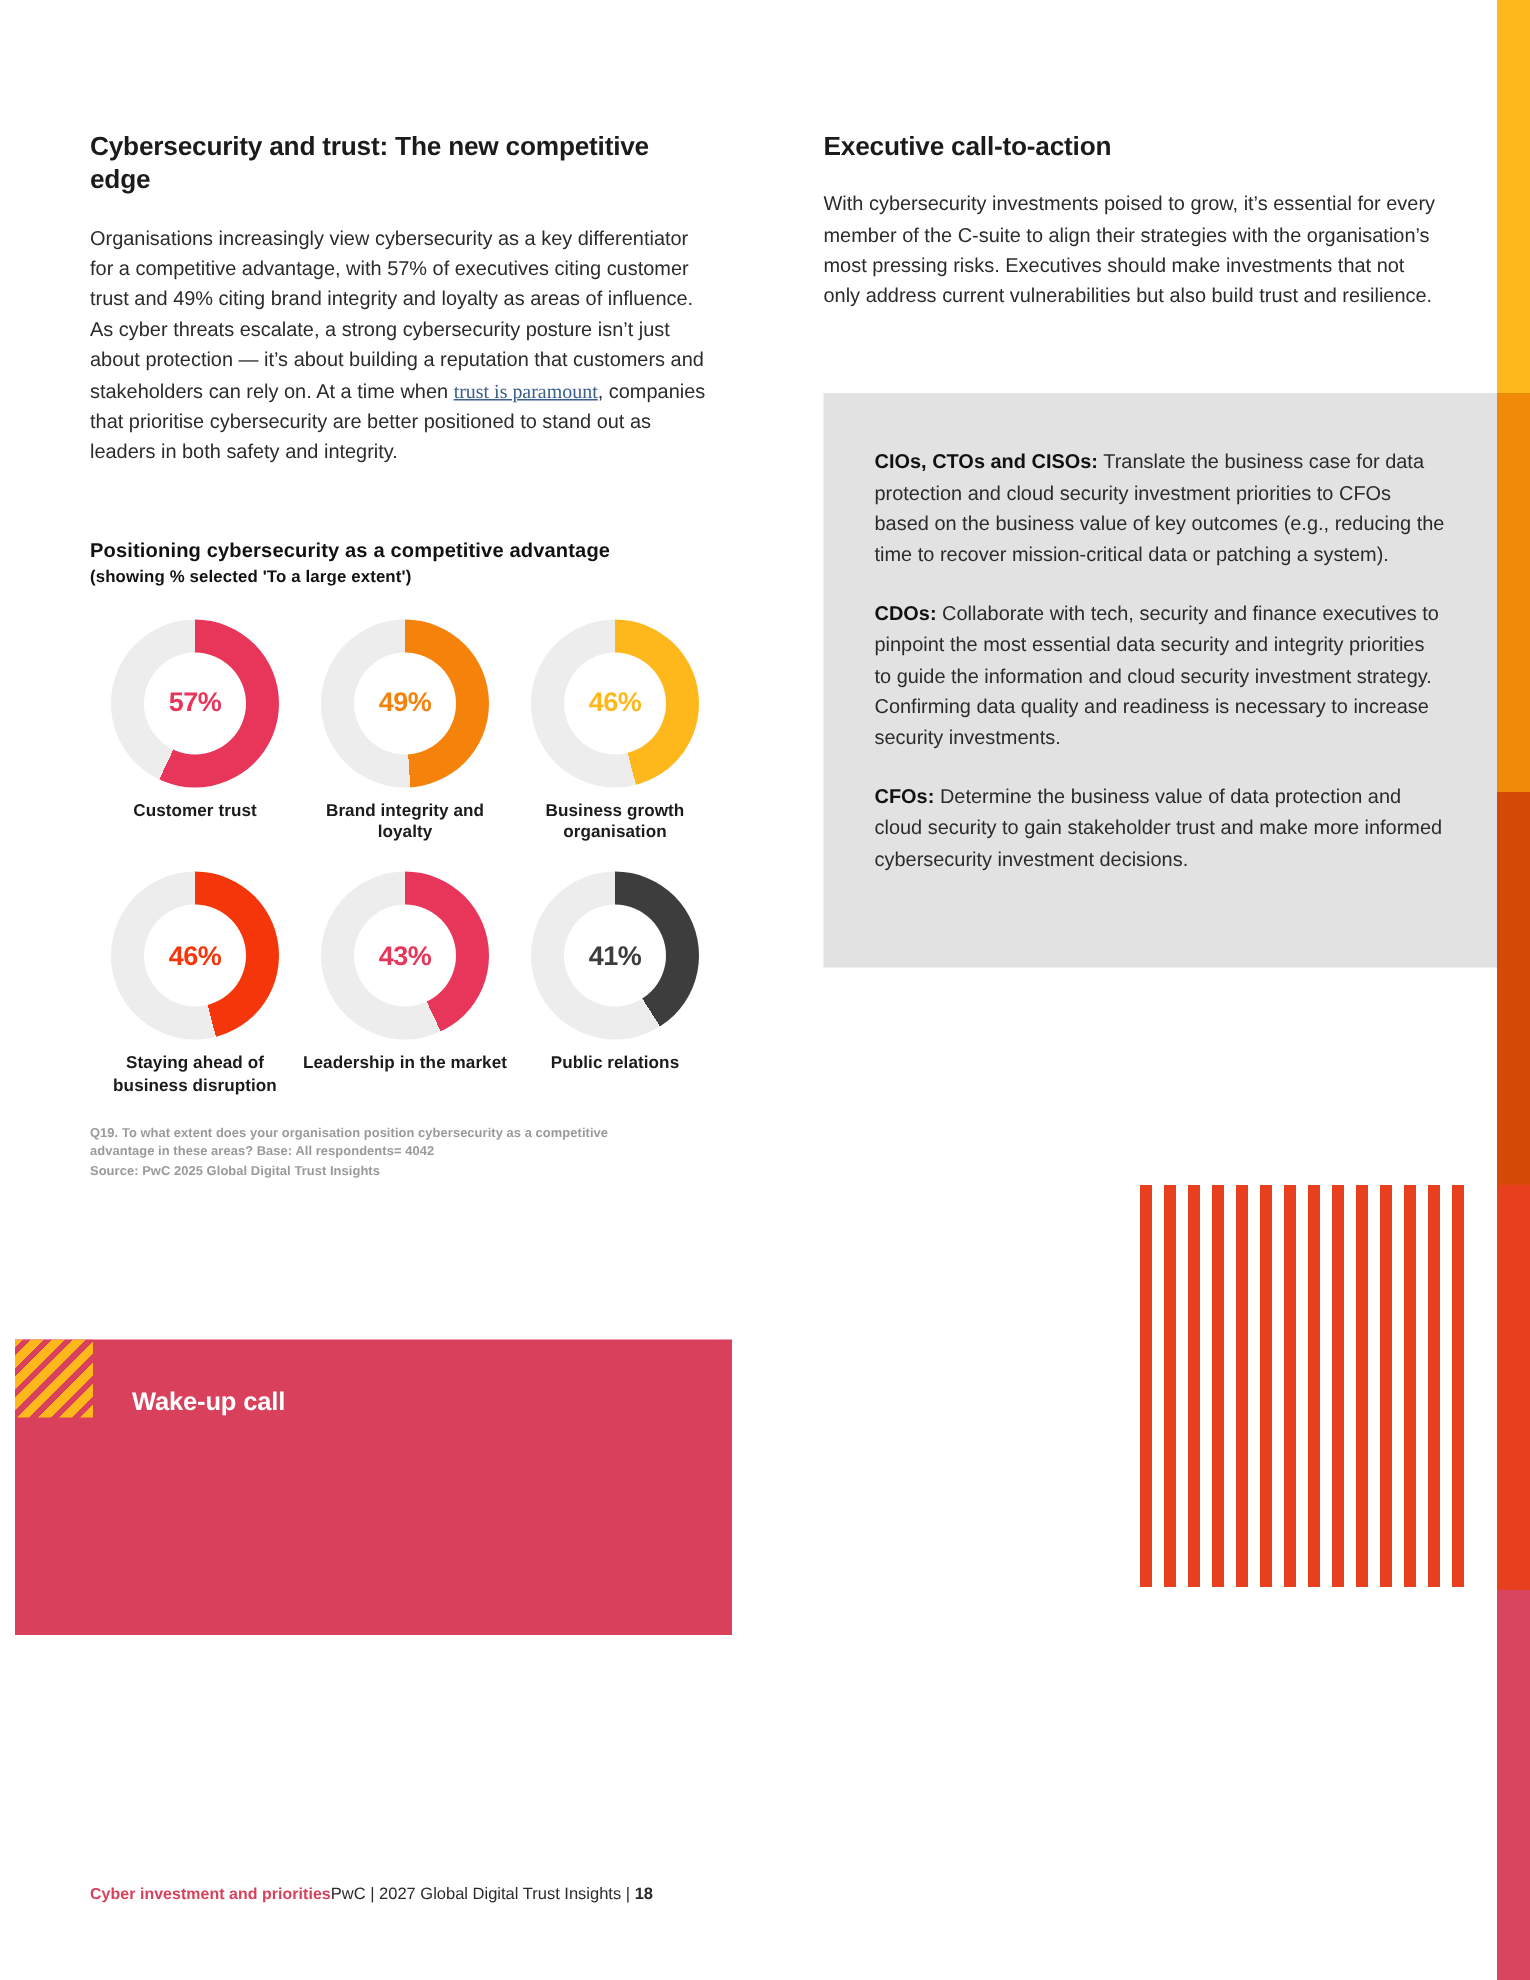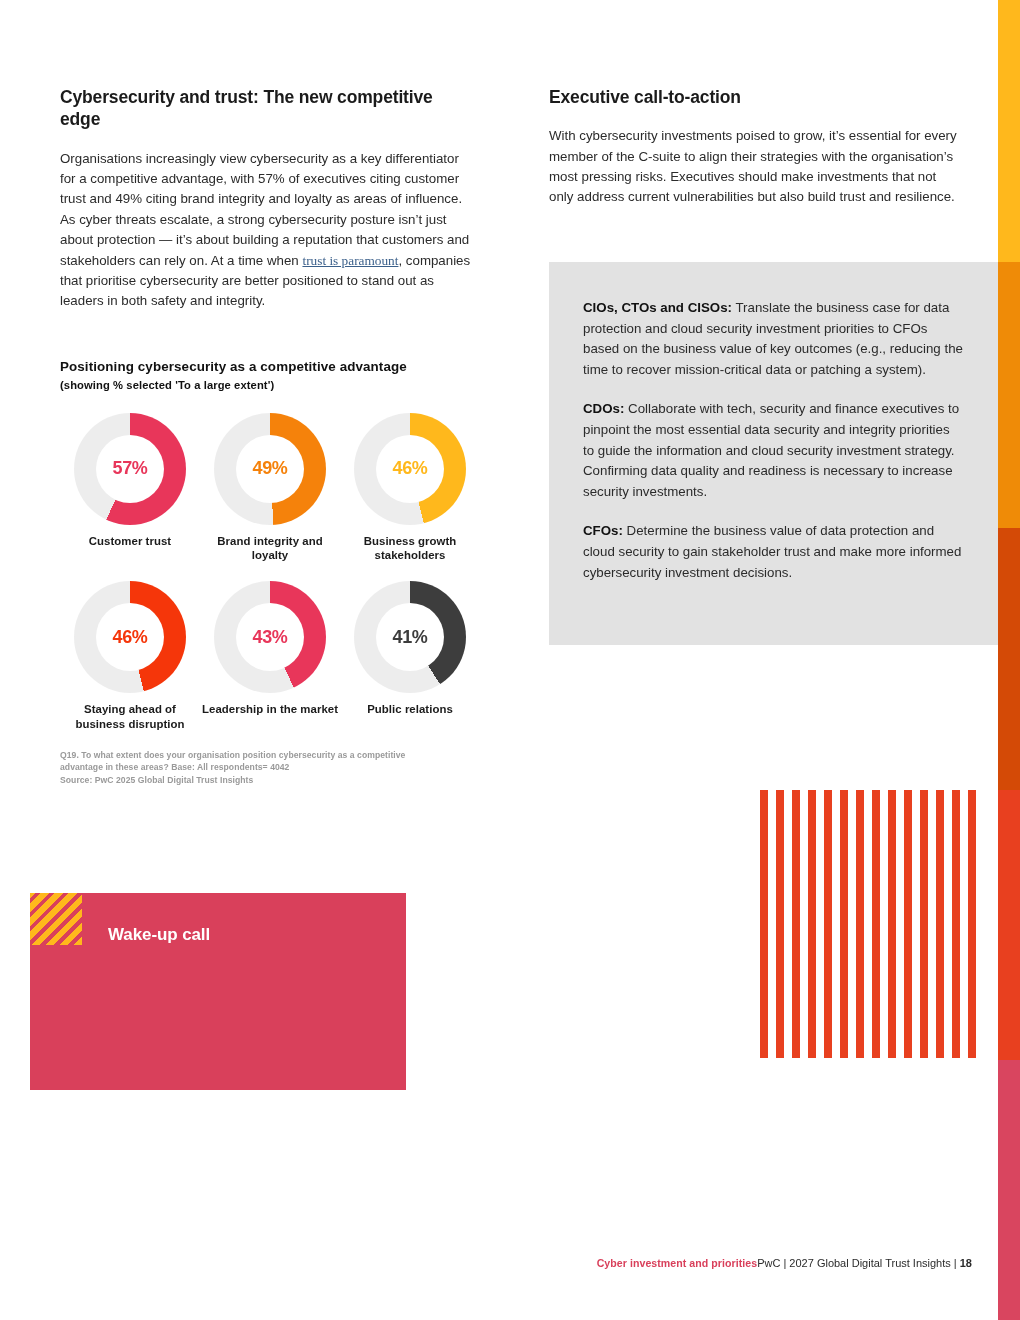--- a/index.html
+++ b/index.html
@@ -83,24 +83,23 @@
   .callout-inner { padding: 36px 34px 0 34px; }
   .callout p {
     font-size: 13.3px; line-height: 1.55; color: #2b2b2b;
     margin-bottom: 19px;
   }
   .callout p b { font-weight: bold; color: #111; }
 
   
   .wake-box {
     position: absolute; left: 10px; top: 893px;
-    width: 376px; height: 197px;
+    width: 478px; height: 197px;
     background: #d9405b;
     overflow: hidden;
-    margin-left: 20px;
   }
   .wake-stripes {
     position: absolute; left: 0; top: 0; width: 52px; height: 52px;
     background: repeating-linear-gradient(
       -45deg,
       #ffb81c 0px, #ffb81c 6px,
       #d9405b 6px, #d9405b 10px
     );
   }
   .wake-inner { padding: 32px 34px 0 78px; }
@@ -118,21 +117,21 @@
     position: absolute; left: 760px; top: 790px;
     width: 216px; height: 268px;
     background: repeating-linear-gradient(
       to right,
       #e8401f 0px, #e8401f 8px,
       #ffffff 8px, #ffffff 16px
     );
   }
 
   
-  .footer { position: absolute; left: 72px; top: 1257px; width: 900px; display: flex; justify-content: flex-end; align-items: baseline; }
+  .footer { position: absolute; left: 60px; top: 1257px; width: 900px; display: flex; justify-content: flex-start; align-items: baseline; }
   .footer-left { font-size: 10.6px; font-weight: bold; color: #d9405b; letter-spacing: 0.05px; }
   .footer-right { font-size: 11px; color: #2b2b2b; }
   .footer-right b { font-weight: bold; }
 </style>
 </head>
 <body>
 
 <div class="page">
 
   <div class="edge-strip" id="edge-strip">
@@ -170,21 +169,21 @@
             </div>
           </div>
           <div class="donut-label">Brand integrity and loyalty</div>
         </div>
         <div class="donut-cell">
           <div class="donut" style="background: conic-gradient(rgb(255, 184, 28) 0deg, rgb(255, 184, 28) 165.6deg, rgb(237, 237, 237) 165.6deg, rgb(237, 237, 237) 360deg);">
             <div class="hole">
               <div class="pct" style="color: rgb(255, 184, 28);">46%</div>
             </div>
           </div>
-          <div class="donut-label">Business growth stakeholders</div>
+          <div class="donut-label">Business growth organisation</div>
         </div>
         <div class="donut-cell">
           <div class="donut" style="background: conic-gradient(rgb(245, 54, 10) 0deg, rgb(245, 54, 10) 165.6deg, rgb(237, 237, 237) 165.6deg, rgb(237, 237, 237) 360deg);">
             <div class="hole">
               <div class="pct" style="color: rgb(245, 54, 10);">46%</div>
             </div>
           </div>
           <div class="donut-label">Staying ahead of business disruption</div>
         </div>
         <div class="donut-cell">

